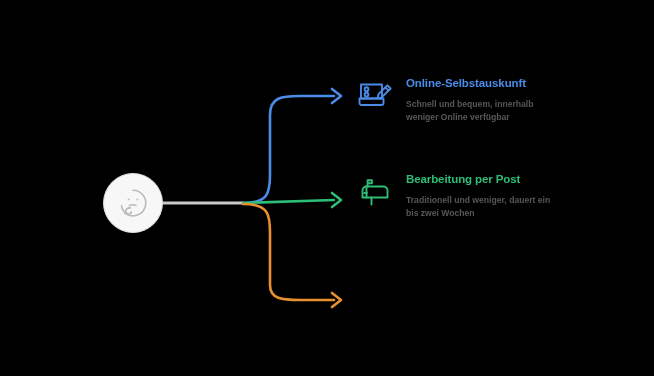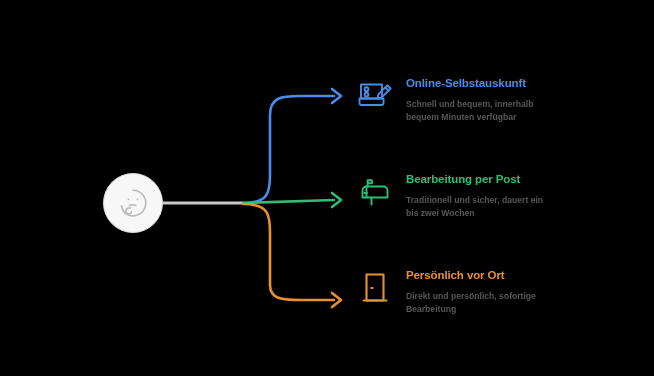--- a/index.html
+++ b/index.html
@@ -124,47 +124,34 @@
         <path d="M3 6.5 h21 v14 h-21 z"></path>
         <circle cx="8.5" cy="11.2" r="1.9"></circle>
         <circle cx="8.5" cy="16.6" r="1.9"></circle>
         <path d="M1.5 20.5 h24 v4.5 a2 2 0 0 1 -2 2 h-20 a2 2 0 0 1 -2 -2 z"></path>
         <path d="M20.5 16.2 L29.4 7.3 l3.2 3.2 l-8.9 8.9 l-4.2 1.0 z"></path>
         <path d="M27.3 9.4 l3.2 3.2"></path>
       </svg>
     </div>
     <div class="branch-text">
       <p class="branch-title c-online">Online-Selbstauskunft</p>
-      <p class="branch-desc">Schnell und bequem, innerhalb bequem Minuten verfügbar</p>
+      <p class="branch-desc">Schnell und bequem, innerhalb weniger Online verfügbar</p>
     </div>
   </div>
 
   <div class="branch branch-post">
     <div class="branch-icon">
       <svg width="34" height="34" viewBox="0 0 34 34" fill="none" stroke="#2ebd77" stroke-width="1.9" stroke-linecap="round" stroke-linejoin="round">
         <path d="M8.5 12.5 h17 a4 4 0 0 1 4 4 v7 h-21 z"></path>
         <path d="M8.5 12.5 a4 4 0 0 0 -4 4 v7 h4"></path>
         <path d="M6.3 19.0 h2.6"></path>
         <path d="M13.5 23.5 v7"></path>
         <path d="M9.6 12.3 v-6.0 h4.3 v3.0 h-4.3"></path>
       </svg>
     </div>
     <div class="branch-text">
       <p class="branch-title c-post">Bearbeitung per Post</p>
-      <p class="branch-desc">Traditionell und sicher, dauert ein bis zwei Wochen</p>
+      <p class="branch-desc">Traditionell und weniger, dauert ein bis zwei Wochen</p>
     </div>
   </div>
 
-  <div class="branch branch-vorort">
-    <div class="branch-icon">
-      <svg width="32" height="36" viewBox="0 0 32 36" fill="none" stroke="#e8912f" stroke-width="2.1" stroke-linecap="round" stroke-linejoin="round">
-        <path d="M7.5 4.5 h17 v26 h-17 z"></path>
-        <path d="M4.5 30.5 h23"></path>
-        <path d="M12.2 18.0 h1.4"></path>
-      </svg>
-    </div>
-    <div class="branch-text">
-      <p class="branch-title c-vorort">Persönlich vor Ort</p>
-      <p class="branch-desc">Direkt und persönlich, sofortige Bearbeitung</p>
-    </div>
-  </div>
 
 </div>
 
 </body></html>

